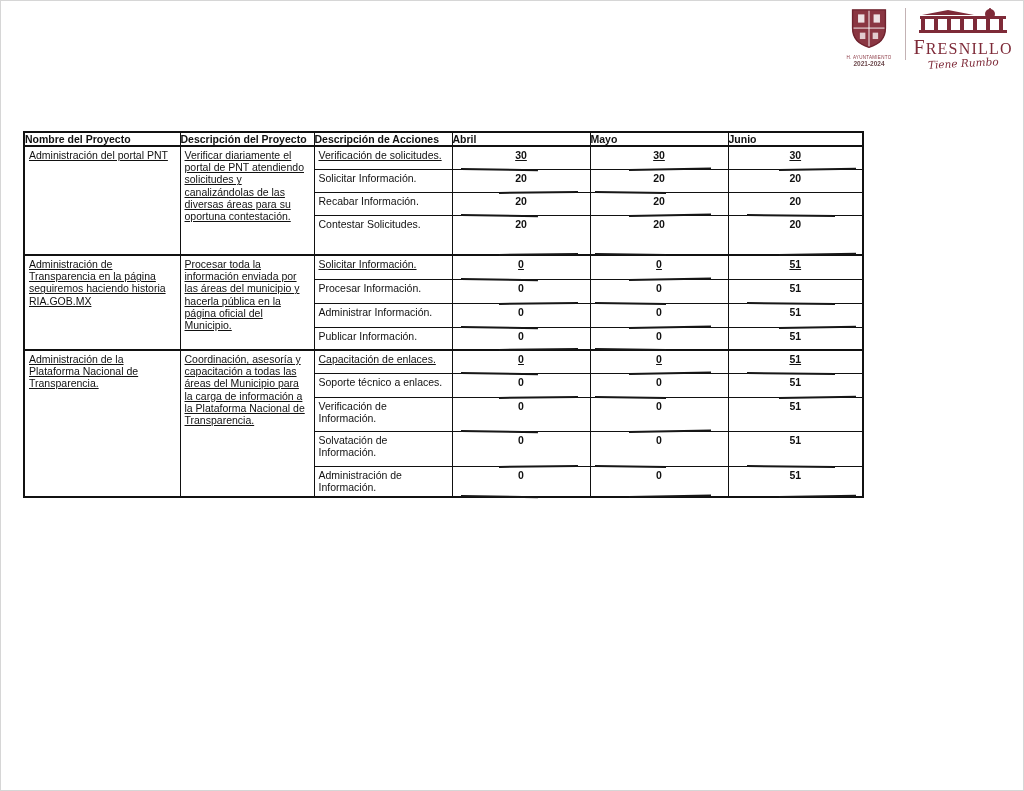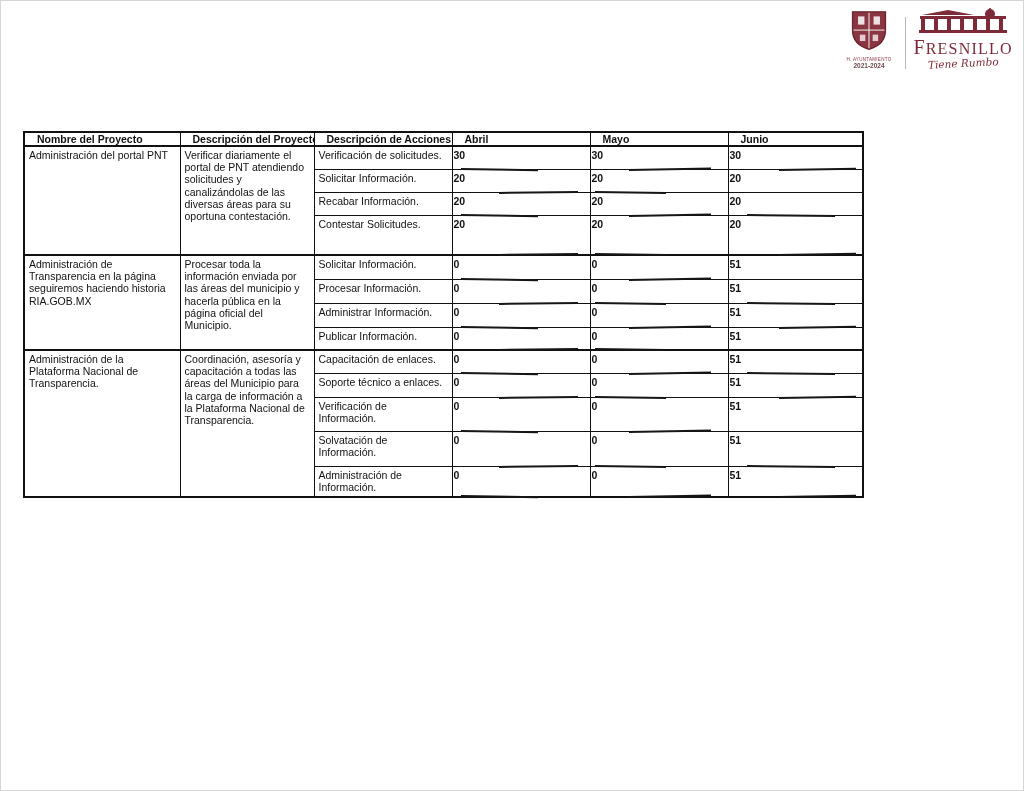--- a/index.html
+++ b/index.html
@@ -7,21 +7,21 @@
     width:1024px;height:791px;background:#ffffff;position:relative;
     font-family:"Liberation Sans", sans-serif;color:#111;overflow:hidden;
   }
   .page{position:absolute;inset:0;background:#fff;border:1px solid #d6d6d6;box-sizing:border-box;}
 
   
   .doc-title{
     position:absolute;top:27px;left:12px;width:960px;text-align:center;
     font-size:12.5px;font-weight:bold;letter-spacing:.2px;color:#8a8a8a;
   }
-  .logo{position:absolute;top:7px;right:12px;display:flex;align-items:flex-end;gap:9px;}
+  .logo{position:absolute;top:7px;right:12px;display:flex;align-items:flex-start;gap:9px;}
   .crest{display:flex;flex-direction:column;align-items:center;width:54px;}
   .crest-caption{font-size:4.5px;color:#8a3642;letter-spacing:.3px;line-height:5px;margin-top:1px;}
   .crest-years{font-size:6.5px;color:#6e4a4e;font-weight:bold;line-height:7px;}
   .logo-divider{width:1px;height:52px;background:#c3b2b4;}
   .brand{display:flex;flex-direction:column;align-items:center;width:96px;}
   .brand-name{
     font-family:"Liberation Serif", serif;font-size:16px;letter-spacing:1.2px;
     color:#7e2a38;line-height:17px;margin-top:1px;
   }
   .brand-name::first-letter{font-size:20px;}
@@ -33,38 +33,38 @@
   
   .poa-table{
     position:absolute;left:22px;top:130px;width:839px;
     border-collapse:collapse;table-layout:fixed;
     font-size:10.5px;
   }
   .poa-table,.poa-table td,.poa-table th{border:1px solid #111;}
   .poa-table{border-width:2px;}
   thead th{
     border:2px solid #111;height:12px;text-align:left;vertical-align:middle;
-    font-size:10.5px;font-weight:bold;padding:0 0 0 12px;line-height:11px;white-space:nowrap;overflow:hidden;
+    font-size:10.5px;font-weight:bold;padding:0 0 0 0;line-height:11px;white-space:nowrap;overflow:hidden;
   }
   td{box-sizing:border-box;}
   .cell-name,.cell-desc{
     vertical-align:top;padding:2px 2px 2px 4px;line-height:12.2px;white-space:pre-line;
   }
   .cell-desc{border-right:2px solid #111;}
   .cell-action{
     vertical-align:top;padding:2px 1px 2px 4px;line-height:12.2px;white-space:pre-line;
     border-left:2px solid #111;border-right:2px solid #111;margin-left:20px;
   }
   .num{
-    text-align:left;vertical-align:top;font-weight:bold;padding-top:2px;position:relative;
+    text-align:center;vertical-align:top;font-weight:bold;padding-top:2px;position:relative;
   }
   .num-abril{border-right:1px solid #9b9b9b;}
   .num-mayo{border-left:1px solid #9b9b9b;border-right:2px solid #111;}
   .num-junio{border-left:2px solid #111;}
-  tr.block-start td{border-top:2px solid #111;}
+  tr.block-start td{border-top:2px solid #111;text-decoration:underline;}
 
   
   td.num::after{content:"";display:none;position:absolute;height:1.6px;background:#161616;transform-origin:left center;}
   tbody tr:nth-child(odd)  td.num-abril::after{display:block;left:6%;width:56%;bottom:-1px;transform:rotate(1deg);}
   tbody tr:nth-child(even) td.num-abril::after{display:block;left:34%;width:58%;bottom:-2px;transform:rotate(-0.8deg);}
   tbody tr:nth-child(odd)  td.num-mayo::after{display:block;left:28%;width:60%;bottom:-2px;transform:rotate(-1deg);}
   tbody tr:nth-child(even) td.num-mayo::after{display:block;left:3%;width:52%;bottom:-1px;transform:rotate(0.9deg);}
   tbody tr:nth-child(3n)   td.num-junio::after{display:block;left:14%;width:66%;bottom:-1px;transform:rotate(0.7deg);}
   tbody tr:nth-child(3n+1) td.num-junio::after{display:block;left:38%;width:58%;bottom:-2px;transform:rotate(-0.9deg);}
 </style>

